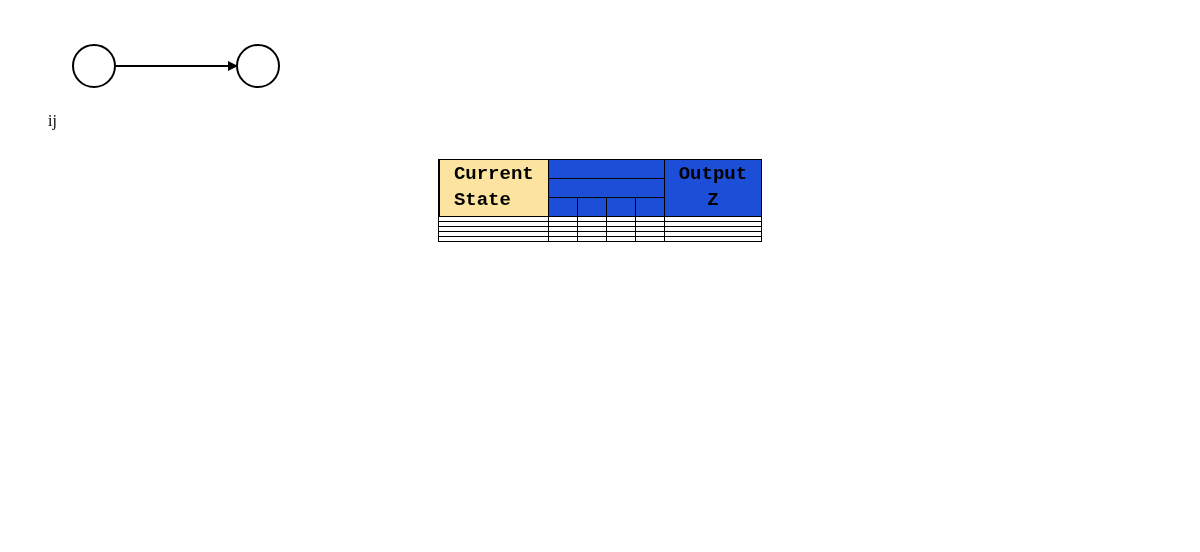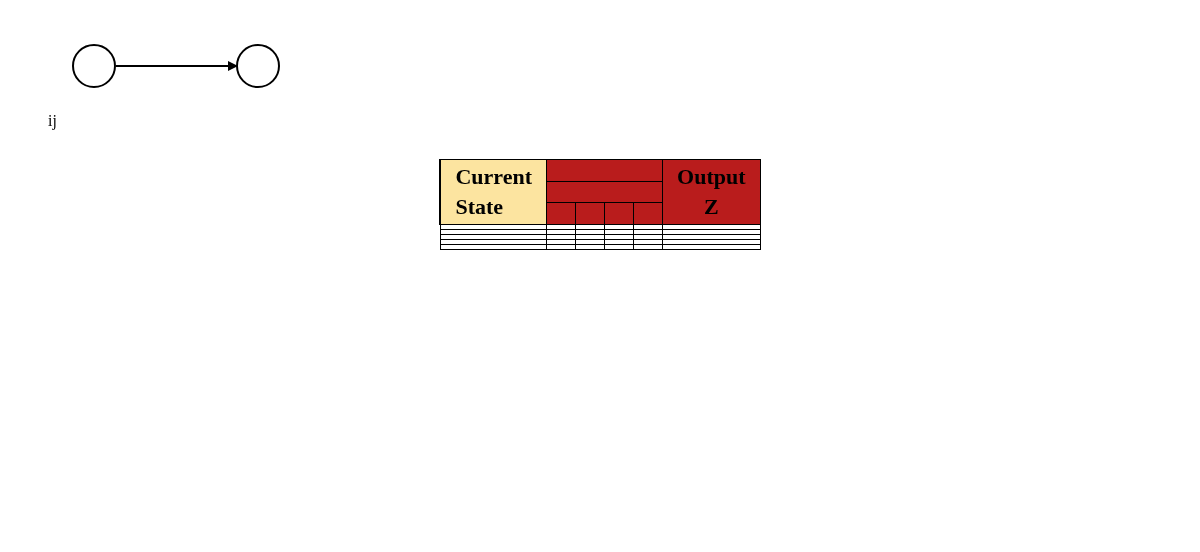--- a/index.html
+++ b/index.html
@@ -72,31 +72,31 @@
   .sub { font-size: 0.75em; vertical-align: sub; }
   .table-wrap {
     display: flex;
     justify-content: center;
     margin-top: 28px;
     flex-direction: column;
     align-items: center;
   }
   table.state {
     border-collapse: collapse;
-    font-family: Liberation Serif, serif;
-    font-size: 22px;
+    font-family: Liberation Mono, monospace;
+    font-size: 19px;
   }
   table.state th, table.state td {
     border: 1px solid #000;
     padding: 2px 14px;
     text-align: center;
     line-height: 1.35;
   }
   table.state th {
-    background: #b91c1c;
+    background: #1d4ed8;
     font-weight: bold;
   }
   table.state th.cs {
     background: #fce4a0;
     text-align: left;
     border-left: 2px solid #000;
   }
   .caption {
     font-family: "Times New Roman", Times, serif;
     font-size: 21px;

